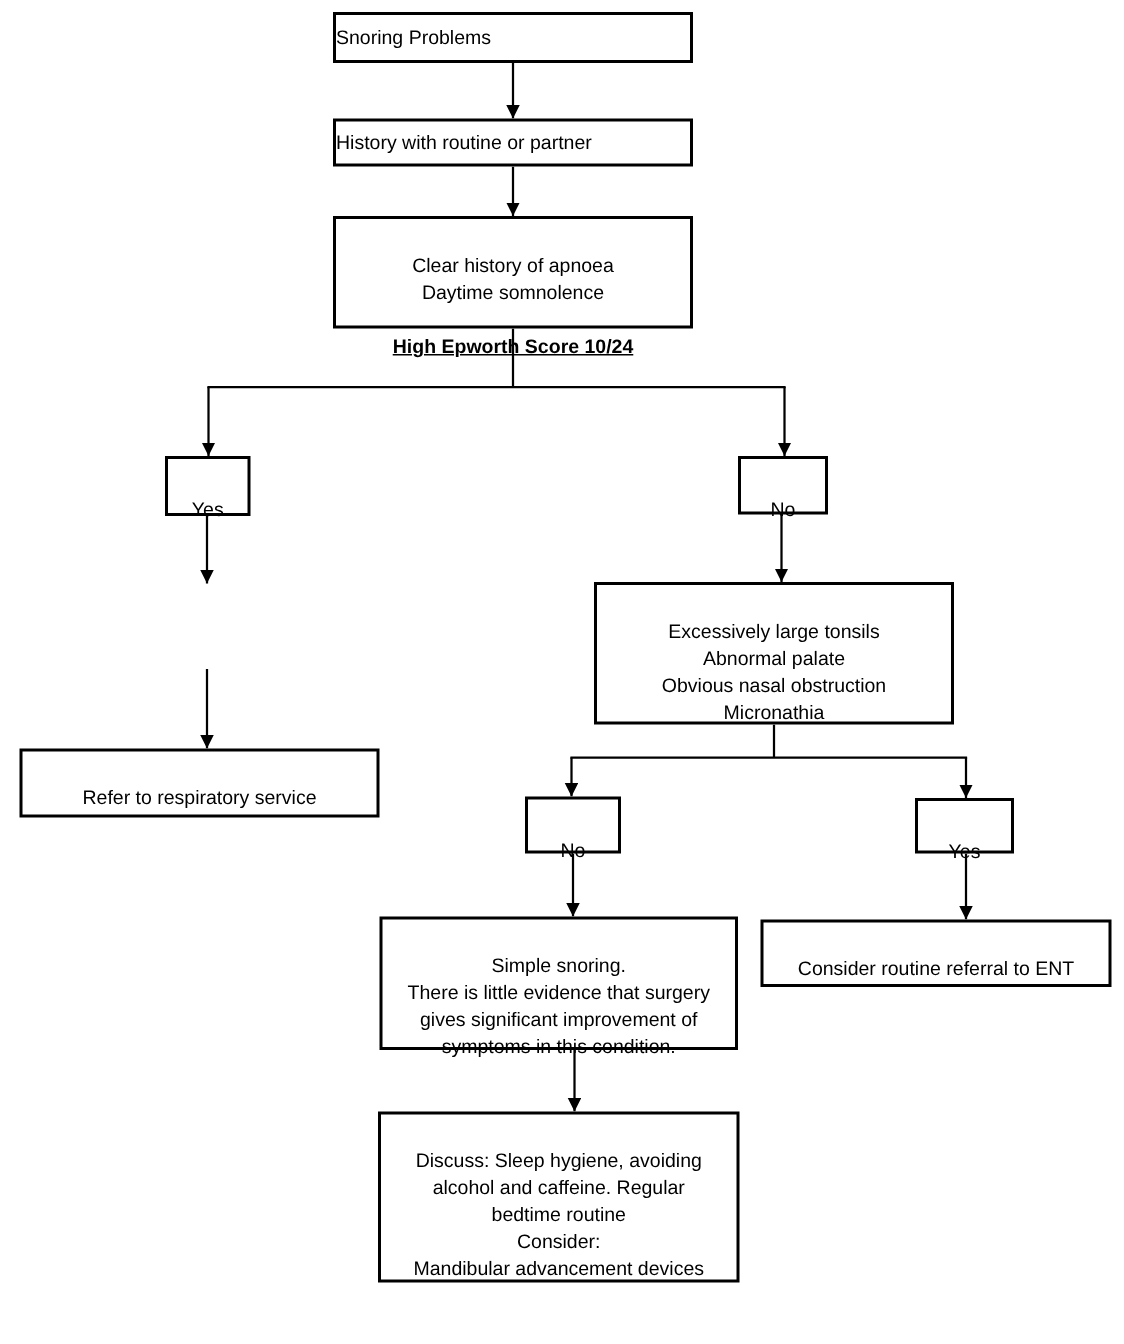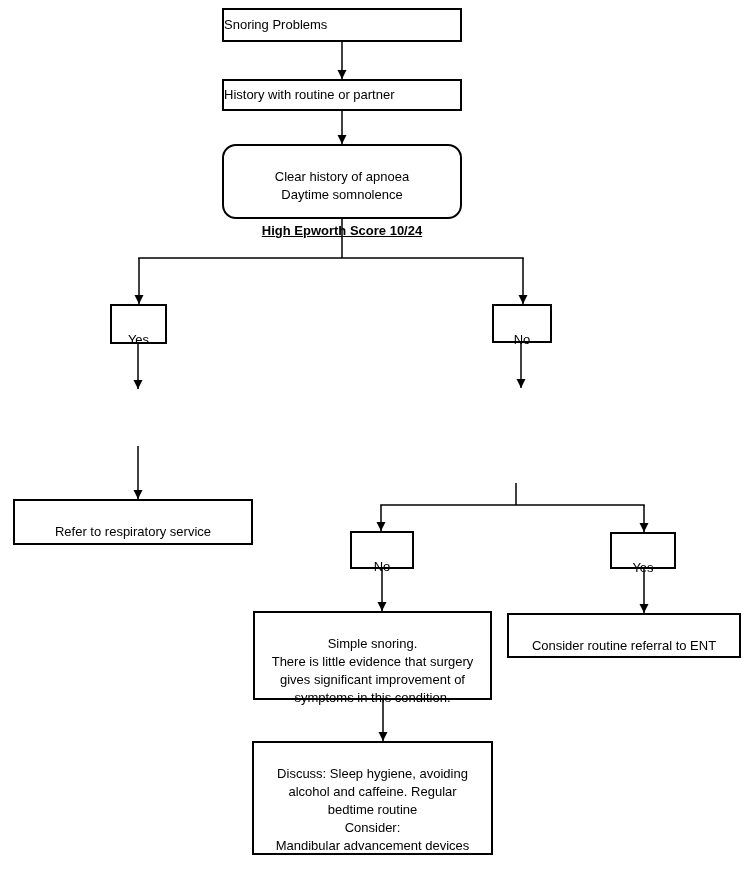--- a/index.html
+++ b/index.html
@@ -92,39 +92,45 @@
   </svg>
 
   <div class="node v-center" style="left:222px; top:8px; width:240px; height:34px;">
     <span>Snoring Problems</span>
   </div>
 
   <div class="node v-center" style="left:222px; top:79px; width:240px; height:32px;">
     <span>History with routine or partner</span>
   </div>
 
-  <div class="node v-top" style="left:222px; top:144px; width:240px; height:75px;border-radius:14px;">
+  <div class="node v-top" style="left:222px; top:144px; width:240px; height:75px;">
     <div>Clear history of apnoea
 Daytime somnolence</div>
     <div class="emph">High Epworth Score 10/24</div>
   </div>
 
   <div class="node decision" style="left:110px; top:304px; width:57px; height:40px;">
     <span>Yes</span>
   </div>
 
   <div class="node decision" style="left:492px; top:304px; width:60px; height:39px;">
     <span>No</span>
   </div>
 
 
   <div class="node v-top" style="left:13px; top:499px; width:240px; height:46px;">
     <span>Refer to respiratory service</span>
   </div>
 
+  <div class="node v-top" style="left:396px; top:388px; width:240px; height:95px;">
+    <span>Excessively large tonsils
+Abnormal palate
+Obvious nasal obstruction
+Micronathia</span>
+  </div>
 
   <div class="node decision" style="left:350px; top:531px; width:64px; height:38px;">
     <span>No</span>
   </div>
 
   <div class="node decision" style="left:610px; top:532px; width:66px; height:37px;">
     <span>Yes</span>
   </div>
 
   <div class="node v-top" style="left:253px; top:611px; width:239px; height:89px;">

